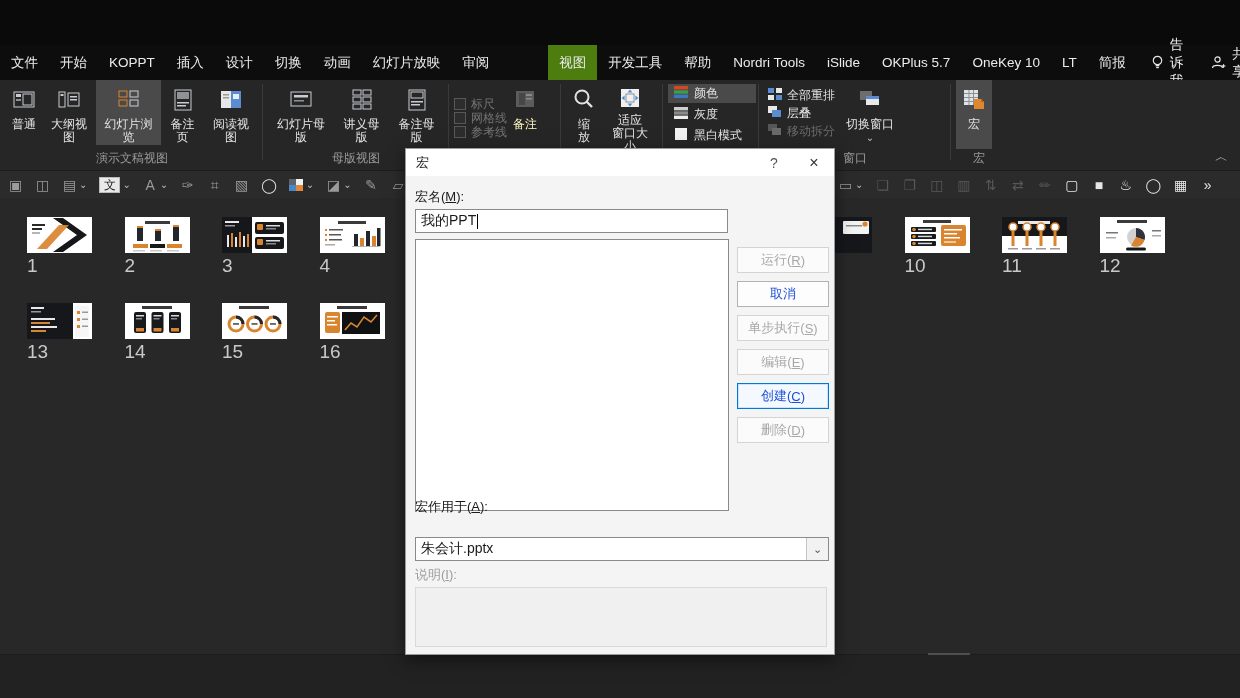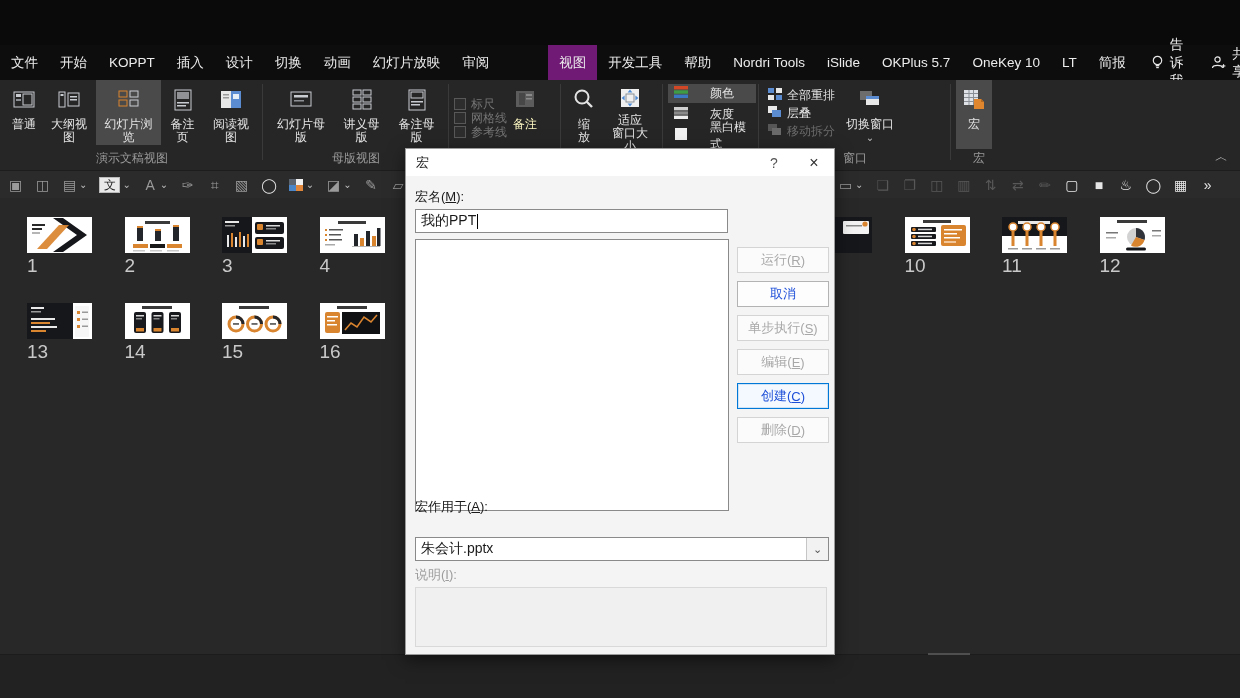--- a/index.html
+++ b/index.html
@@ -3,40 +3,40 @@
 <meta charset="utf-8">
 <style>
   html,body{margin:0;padding:0;background:#000;}
   body{font-family:"Liberation Sans","DejaVu Sans",sans-serif;-webkit-font-smoothing:antialiased;}
   .screen{position:relative;width:1240px;height:698px;overflow:hidden;background:#0a0a0a;}
 
   
   .titlebar{position:absolute;left:0;top:0;width:100%;height:45px;background:#0a0a0a;}
   .menubar{position:absolute;left:0;top:45px;width:100%;height:35px;background:#0d0d0d;display:flex;align-items:stretch;}
   .mtab{display:flex;align-items:center;padding:0 11px;color:#ececec;font-size:13.5px;cursor:default;white-space:nowrap;}
-  .mtab.active{background:#701a75;margin-left:48px;}
+  .mtab.active{background:#4d7c0f;margin-left:48px;}
   .mspacer{flex:1;}
   .mutil{display:flex;align-items:center;gap:6px;color:#ececec;font-size:13.5px;padding:0 14px;}
   .mutil svg{display:block;}
 
   
   .ribbon{position:absolute;left:0;top:80px;width:100%;height:90px;background:#262626;}
   .rgroup{position:absolute;top:0;height:100%;}
   .rrow{display:flex;align-items:flex-start;}
   .rsep{position:absolute;top:4px;width:1px;height:76px;background:#3a3a3a;}
   .bigbtn{display:flex;flex-direction:column;align-items:center;gap:3px;padding:5px 5px 0 5px;height:60px;color:#e4e4e4;font-size:12px;text-align:center;}
   .bigbtn.active{background:#4a4a4a;}
   .bigbtn .blabel{line-height:13px;white-space:pre-line;}
   .bigbtn.dis{color:#fef9c3;}
   .ric{height:30px;display:flex;align-items:center;justify-content:center;}
   .glabel{position:absolute;bottom:3px;width:100%;text-align:center;color:#9a9a9a;font-size:12px;}
   .cbcol{display:flex;flex-direction:column;gap:0;padding-top:17px;}
   .cbrow{display:flex;align-items:center;gap:5px;height:14px;color:#757575;font-size:12px;}
   .cb{width:10px;height:10px;border:1px solid #585858;background:#2d2d2d;}
-  .crow{display:flex;align-items:center;gap:22px;height:17px;padding:1px 6px;color:#e4e4e4;font-size:12px;margin-bottom:2px;width:76px;}
+  .crow{display:flex;align-items:center;gap:6px;height:17px;padding:1px 6px;color:#e4e4e4;font-size:12px;margin-bottom:2px;width:76px;}
   .crow.active{background:#4a4a4a;}
   .smallrow{display:flex;align-items:center;gap:5px;height:16px;color:#e4e4e4;font-size:12px;margin-bottom:2px;}
   .smallrow.dis{color:#6c6c6c;}
   .caret{font-size:10px;color:#bdbdbd;line-height:8px;}
   .collapse{position:absolute;right:12px;bottom:4px;color:#bdbdbd;font-size:13px;}
 
   
   .toolrow{position:absolute;left:0;top:170px;width:100%;height:28px;background:#2b2b2b;border-top:1px solid #1d1d1d;}
   .tgroup{position:absolute;top:0;height:28px;display:flex;align-items:center;gap:12px;}
   .ticon{display:flex;align-items:center;gap:2px;color:#9b9b9b;font-size:14px;line-height:14px;}

